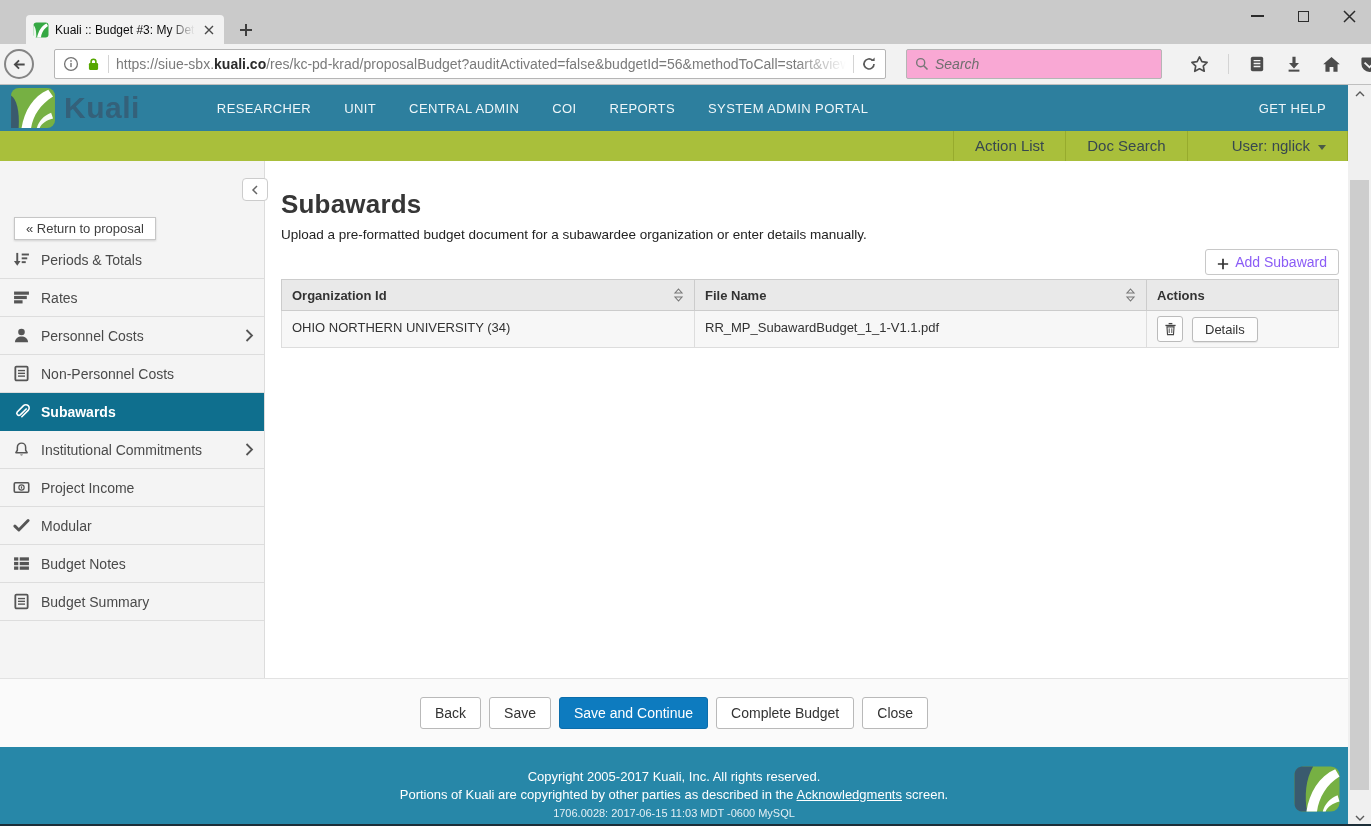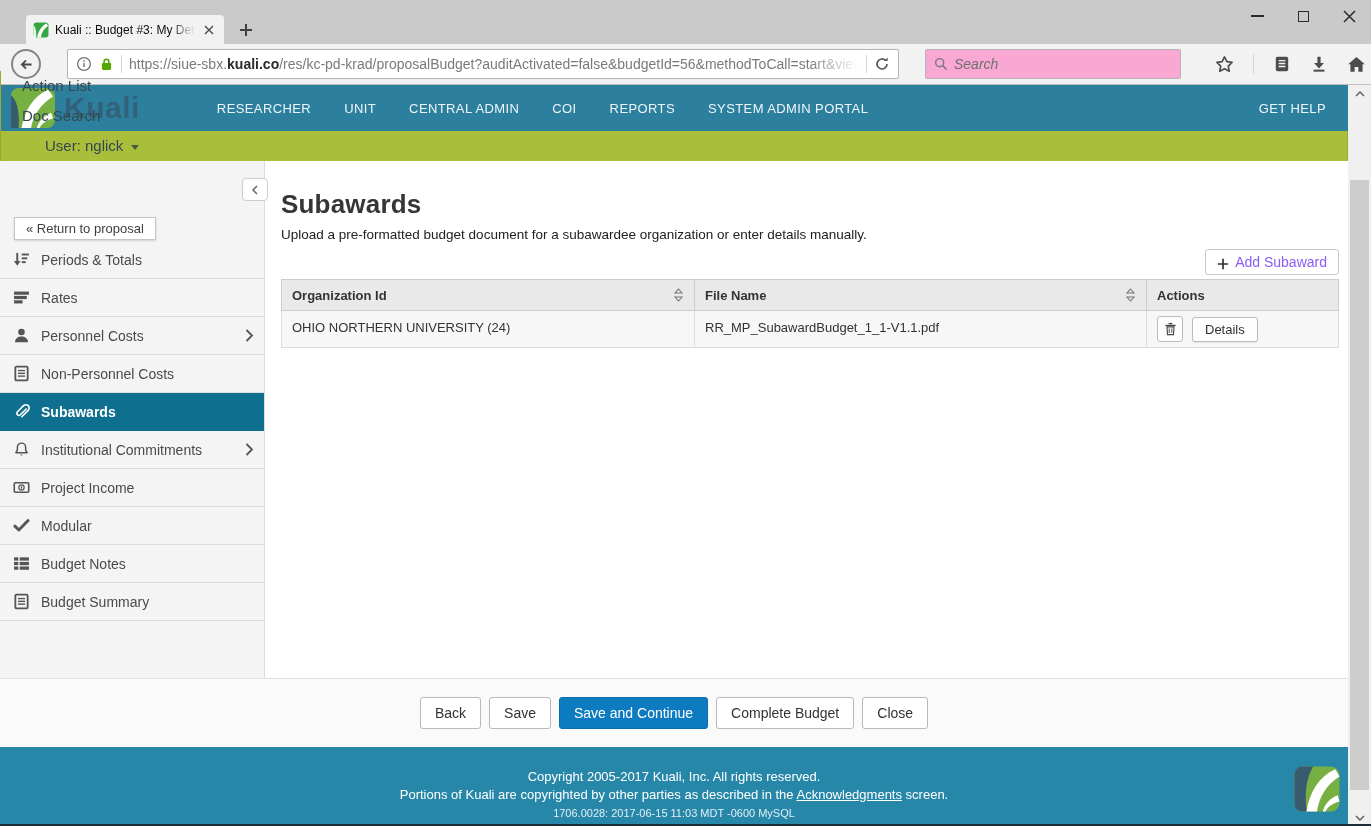--- a/index.html
+++ b/index.html
@@ -15,21 +15,21 @@
                -webkit-mask-image:linear-gradient(to right,#000 82%,transparent); 
                mask-image:linear-gradient(to right,#000 82%,transparent); }
   .tab-close { display:flex; align-items:center; justify-content:center; width:16px; height:16px; cursor:pointer; }
   .newtab { position:absolute; left:236px; top:20px; width:20px; height:20px; display:flex; align-items:center; justify-content:center; }
   .win-controls { position:absolute; right:14px; top:2px; display:flex; gap:30px; align-items:center; height:28px; }
   .wc { display:flex; align-items:center; justify-content:center; width:16px; height:16px; }
   .wc-min i { display:block; width:13px; height:0; border-bottom:2px solid #2b2b2b; }
   .wc-max i { display:block; width:11px; height:11px; border:1.5px solid #2b2b2b; }
 
   .toolbar { position:absolute; top:44px; left:0; width:1371px; height:41px; background:#f2f2f2;
-             border-bottom:1px solid #bfbfbf; display:flex; align-items:center; padding:0 11px; gap:26px; }
+             border-bottom:1px solid #bfbfbf; display:flex; align-items:center; padding:0 4px; gap:20px; }
   .back-btn { width:30px; height:30px; border:2px solid #858585; border-radius:50%; display:flex;
               align-items:center; justify-content:center; color:#4a4a4a; background:#f2f2f2; flex:none; }
   .url-box { width:832px; height:30px; background:#fff; border:1px solid #b5b5b5; border-radius:2px;
              display:flex; align-items:center; padding:0 8px; gap:7px; flex:none; }
   .url-text { flex:1; font-size:14px; color:#7a7a7a; white-space:nowrap; overflow:hidden;
               -webkit-mask-image:linear-gradient(to right,#000 93%,transparent);
               mask-image:linear-gradient(to right,#000 93%,transparent); }
   .url-text b { color:#2b2b2b; font-weight:bold; }
   .vsep { width:1px; height:18px; background:#d4d4d4; flex:none; }
   .search-box { width:256px; height:30px; background:#f9a8d4; border:1px solid #b5b5b5; border-radius:2px;
@@ -43,21 +43,21 @@
   
   .app-header { position:absolute; top:85px; left:0; width:1348px; height:46px; background:#2d7f9e;
                 display:flex; align-items:center; padding:0 22px 0 10px; }
   .kuali-logo { flex:none; }
   .brand { font-size:30px; font-weight:bold; color:#34617a; margin-left:8px; letter-spacing:0.5px; }
   .main-nav { display:flex; gap:33px; margin-left:77px; }
   .main-nav span { font-size:13px; color:#eef6f9; letter-spacing:0.4px; cursor:pointer; white-space:nowrap; }
   .get-help { margin-left:auto; font-size:13px; color:#eef6f9; letter-spacing:0.4px; cursor:pointer; }
 
   .portal-bar { position:absolute; top:131px; left:0; width:1348px; height:30px; background:#a9bf3b;
-                display:flex; justify-content:flex-end;flex-direction:column; }
+                display:flex; justify-content:flex-end; }
   .portal-item { font-size:15px; color:#37474f; line-height:30px; padding:0 21px; border-left:1px solid #97ab2d;
                  cursor:pointer; display:flex; align-items:center; gap:8px; }
   .portal-item:last-child { border-right:1px solid #97ab2d;padding-left:44px; }
   .caret-down { width:0; height:0; border-left:4px solid transparent; border-right:4px solid transparent;
                 border-top:5px solid #4a5a46; margin-top:2px; }
 
   
   .page-body { position:absolute; top:161px; left:0; width:1348px; height:517px; display:flex; background:#fff; }
   .sidebar { width:265px; background:#f4f4f4; border-right:1px solid #dcdcdc; position:relative; flex:none; }
   .collapse-btn { position:absolute; top:17px; right:-4px; width:26px; height:23px; background:#fff;
@@ -431,21 +431,21 @@
             </th>
             <th>
               <div class="th-inner">
                   <span>Actions</span>
                 </div>
             </th>
           </tr>
         </thead>
         <tbody>
           <tr>
-            <td>OHIO NORTHERN UNIVERSITY (24)</td>
+            <td>OHIO NORTHERN UNIVERSITY (34)</td>
             <td>RR_MP_SubawardBudget_1_1-V1.1.pdf</td>
             <td class="actions-td">
               <div class="actions-cell">
                 <button class="icon-btn">
                   <span class="sicon" style="width:13px;height:14px;">
                     <svg width="13" height="14" viewBox="0 0 14 15">
                         <rect x="1.5" y="3" width="11" height="1.4" fill="currentColor"></rect>
                         <rect x="5" y="1" width="4" height="1.4" fill="currentColor"></rect>
                         <path d="M3.2 5.2h7.6l-.6 8.3H3.8z" fill="none" stroke="currentColor" stroke-width="1.2"></path>
                         <path d="M5.6 6.8v5M8.4 6.8v5" stroke="currentColor" stroke-width="1"></path>

